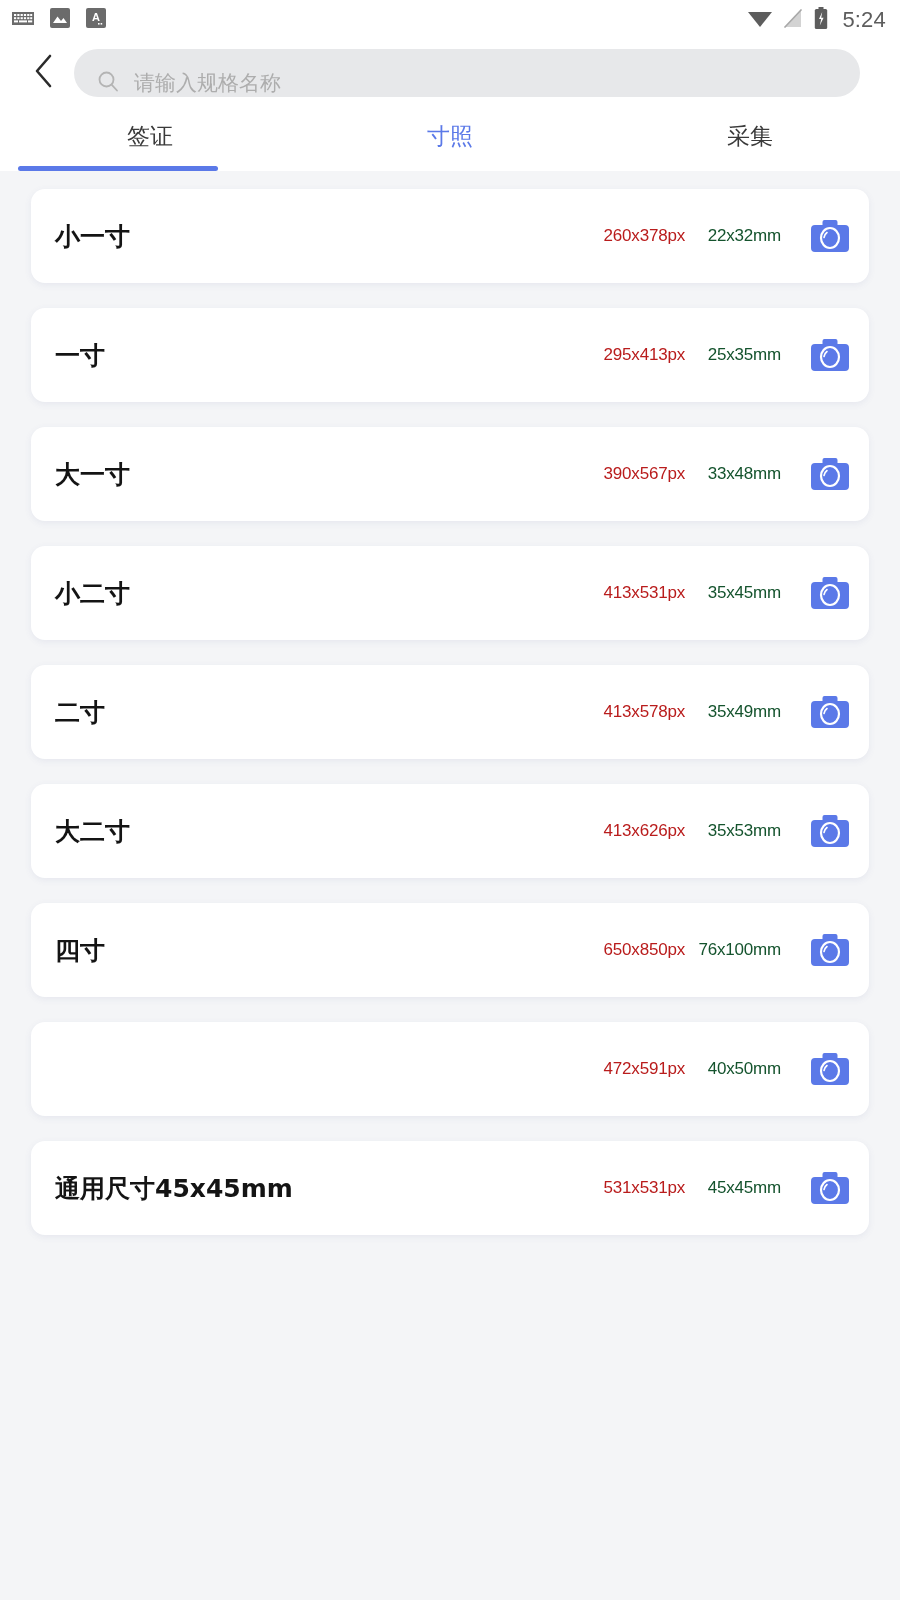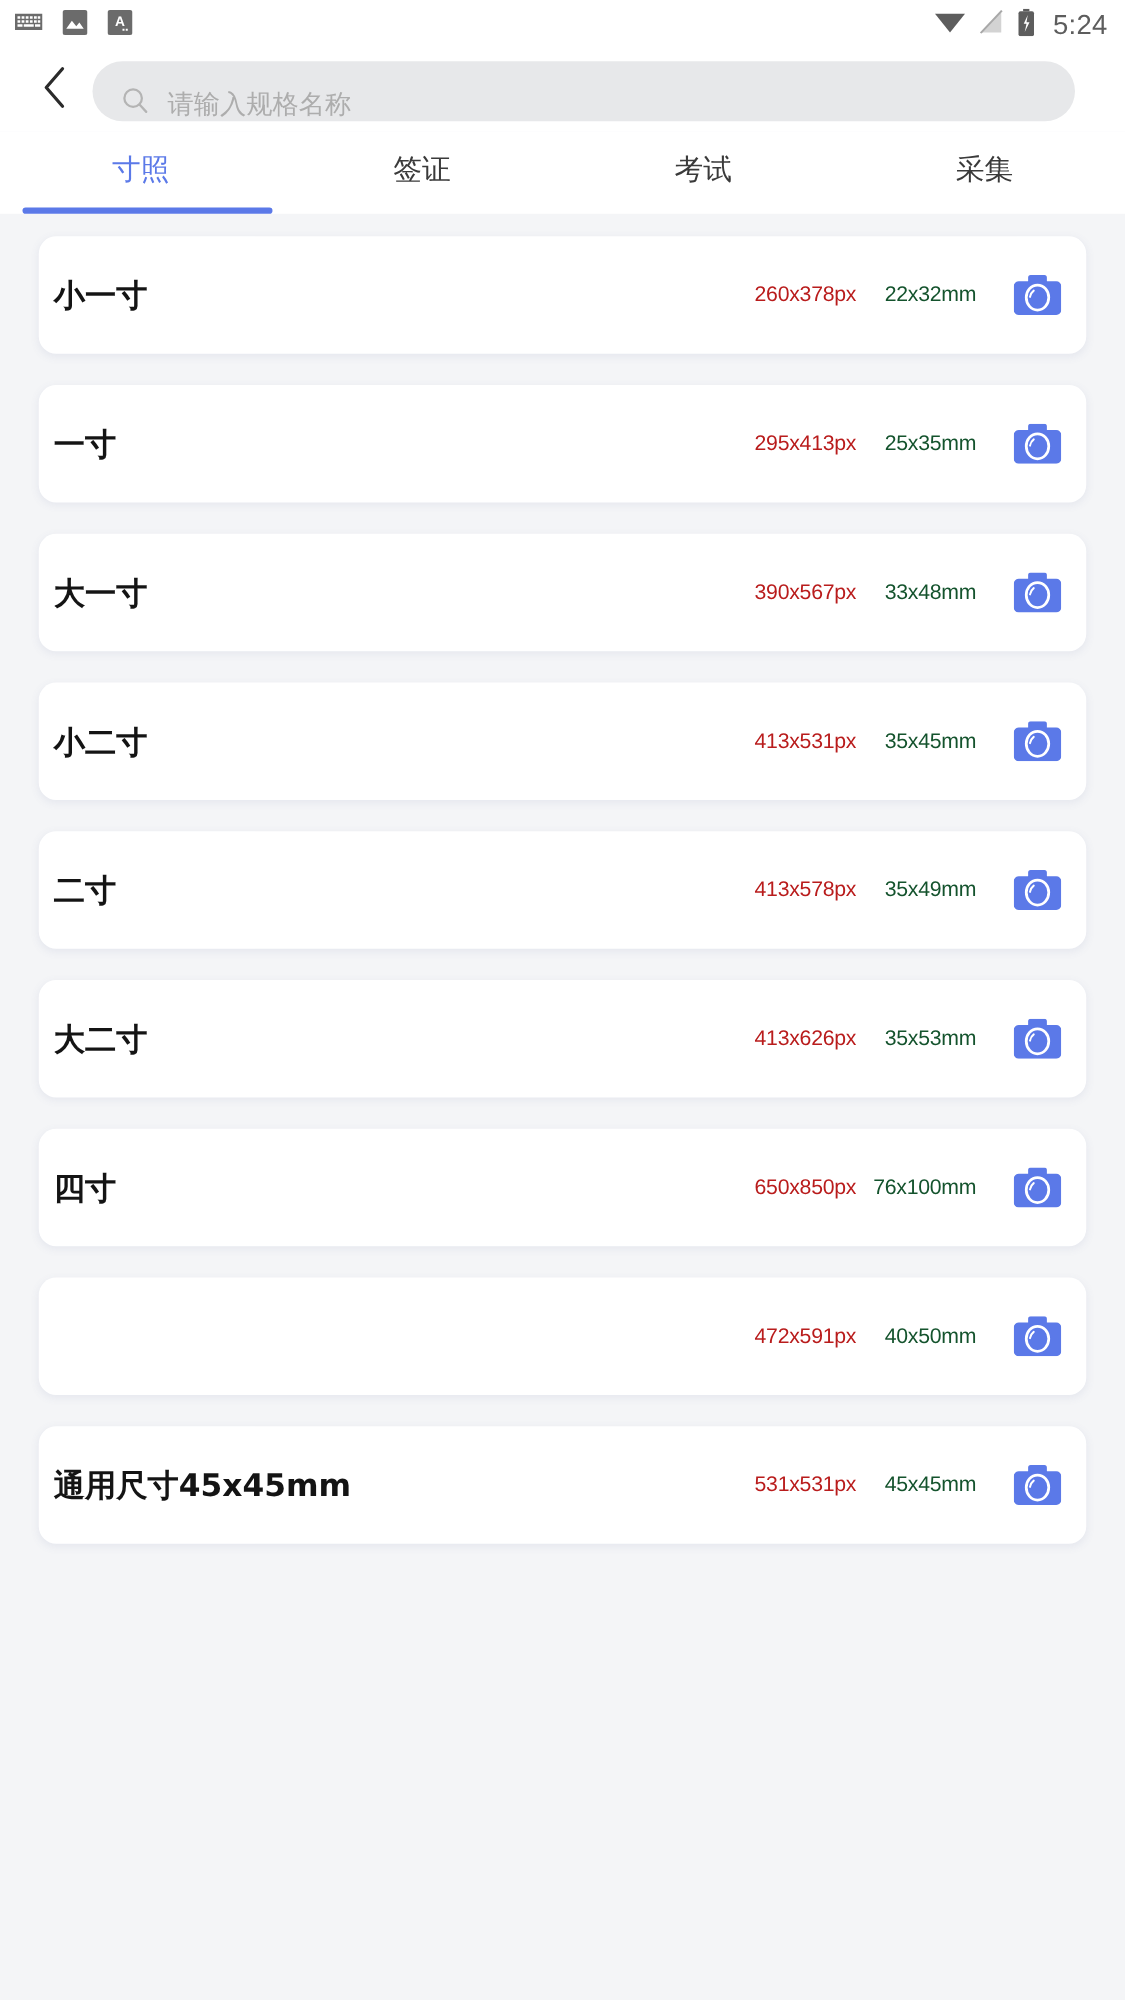--- a/index.html
+++ b/index.html
@@ -65,21 +65,21 @@
   .list {
     width: 900px; padding: 18px 31px 0 31px;
     background: #f4f5f7;
     height: 1429px;
   }
   .card {
     height: 94px; background: #ffffff;
     border-radius: 14px;
     box-shadow: 0 2px 7px rgba(90,100,160,0.09);
     display: flex; align-items: center;
-    padding: 0 20px 0 12px;
+    padding: 0 20px 0 24px;
     margin-bottom: 25px;
   }
   .spec-name {
     font-size: 25px; font-weight: bold; color: #141414;
     white-space: nowrap;
     font-family: "DejaVu Sans", "Liberation Sans", sans-serif;
   }
   .spacer { flex: 1; }
   .spec-px {
     font-size: 17px; color: #b91c1c; text-align: right;
@@ -173,23 +173,22 @@
       <svg width="24" height="24" viewBox="0 0 24 24">
         <circle cx="10.5" cy="10.5" r="7" fill="none" stroke="#b4b4b4" stroke-width="1.8"></circle>
         <line x1="15.6" y1="15.6" x2="21" y2="21.5" stroke="#b4b4b4" stroke-width="1.8" stroke-linecap="round"></line>
       </svg>
     </span>
     <span class="search-placeholder">请输入规格名称</span>
   </div>
 </div>
 
 <div class="tabs">
+  <div class="tab">签证</div>
   <div class="tab active">寸照</div>
-  <div class="tab">签证</div>
-  <div class="tab">考试</div>
   <div class="tab">采集</div>
   <div class="tab-underline"></div>
 </div>
 
 <div class="list" id="spec-list">
     <div class="card">
       <div class="spec-name">小一寸</div>
       <div class="spacer"></div>
       <div class="spec-px">260x378px</div>
       <div class="spec-mm">22x32mm</div>

